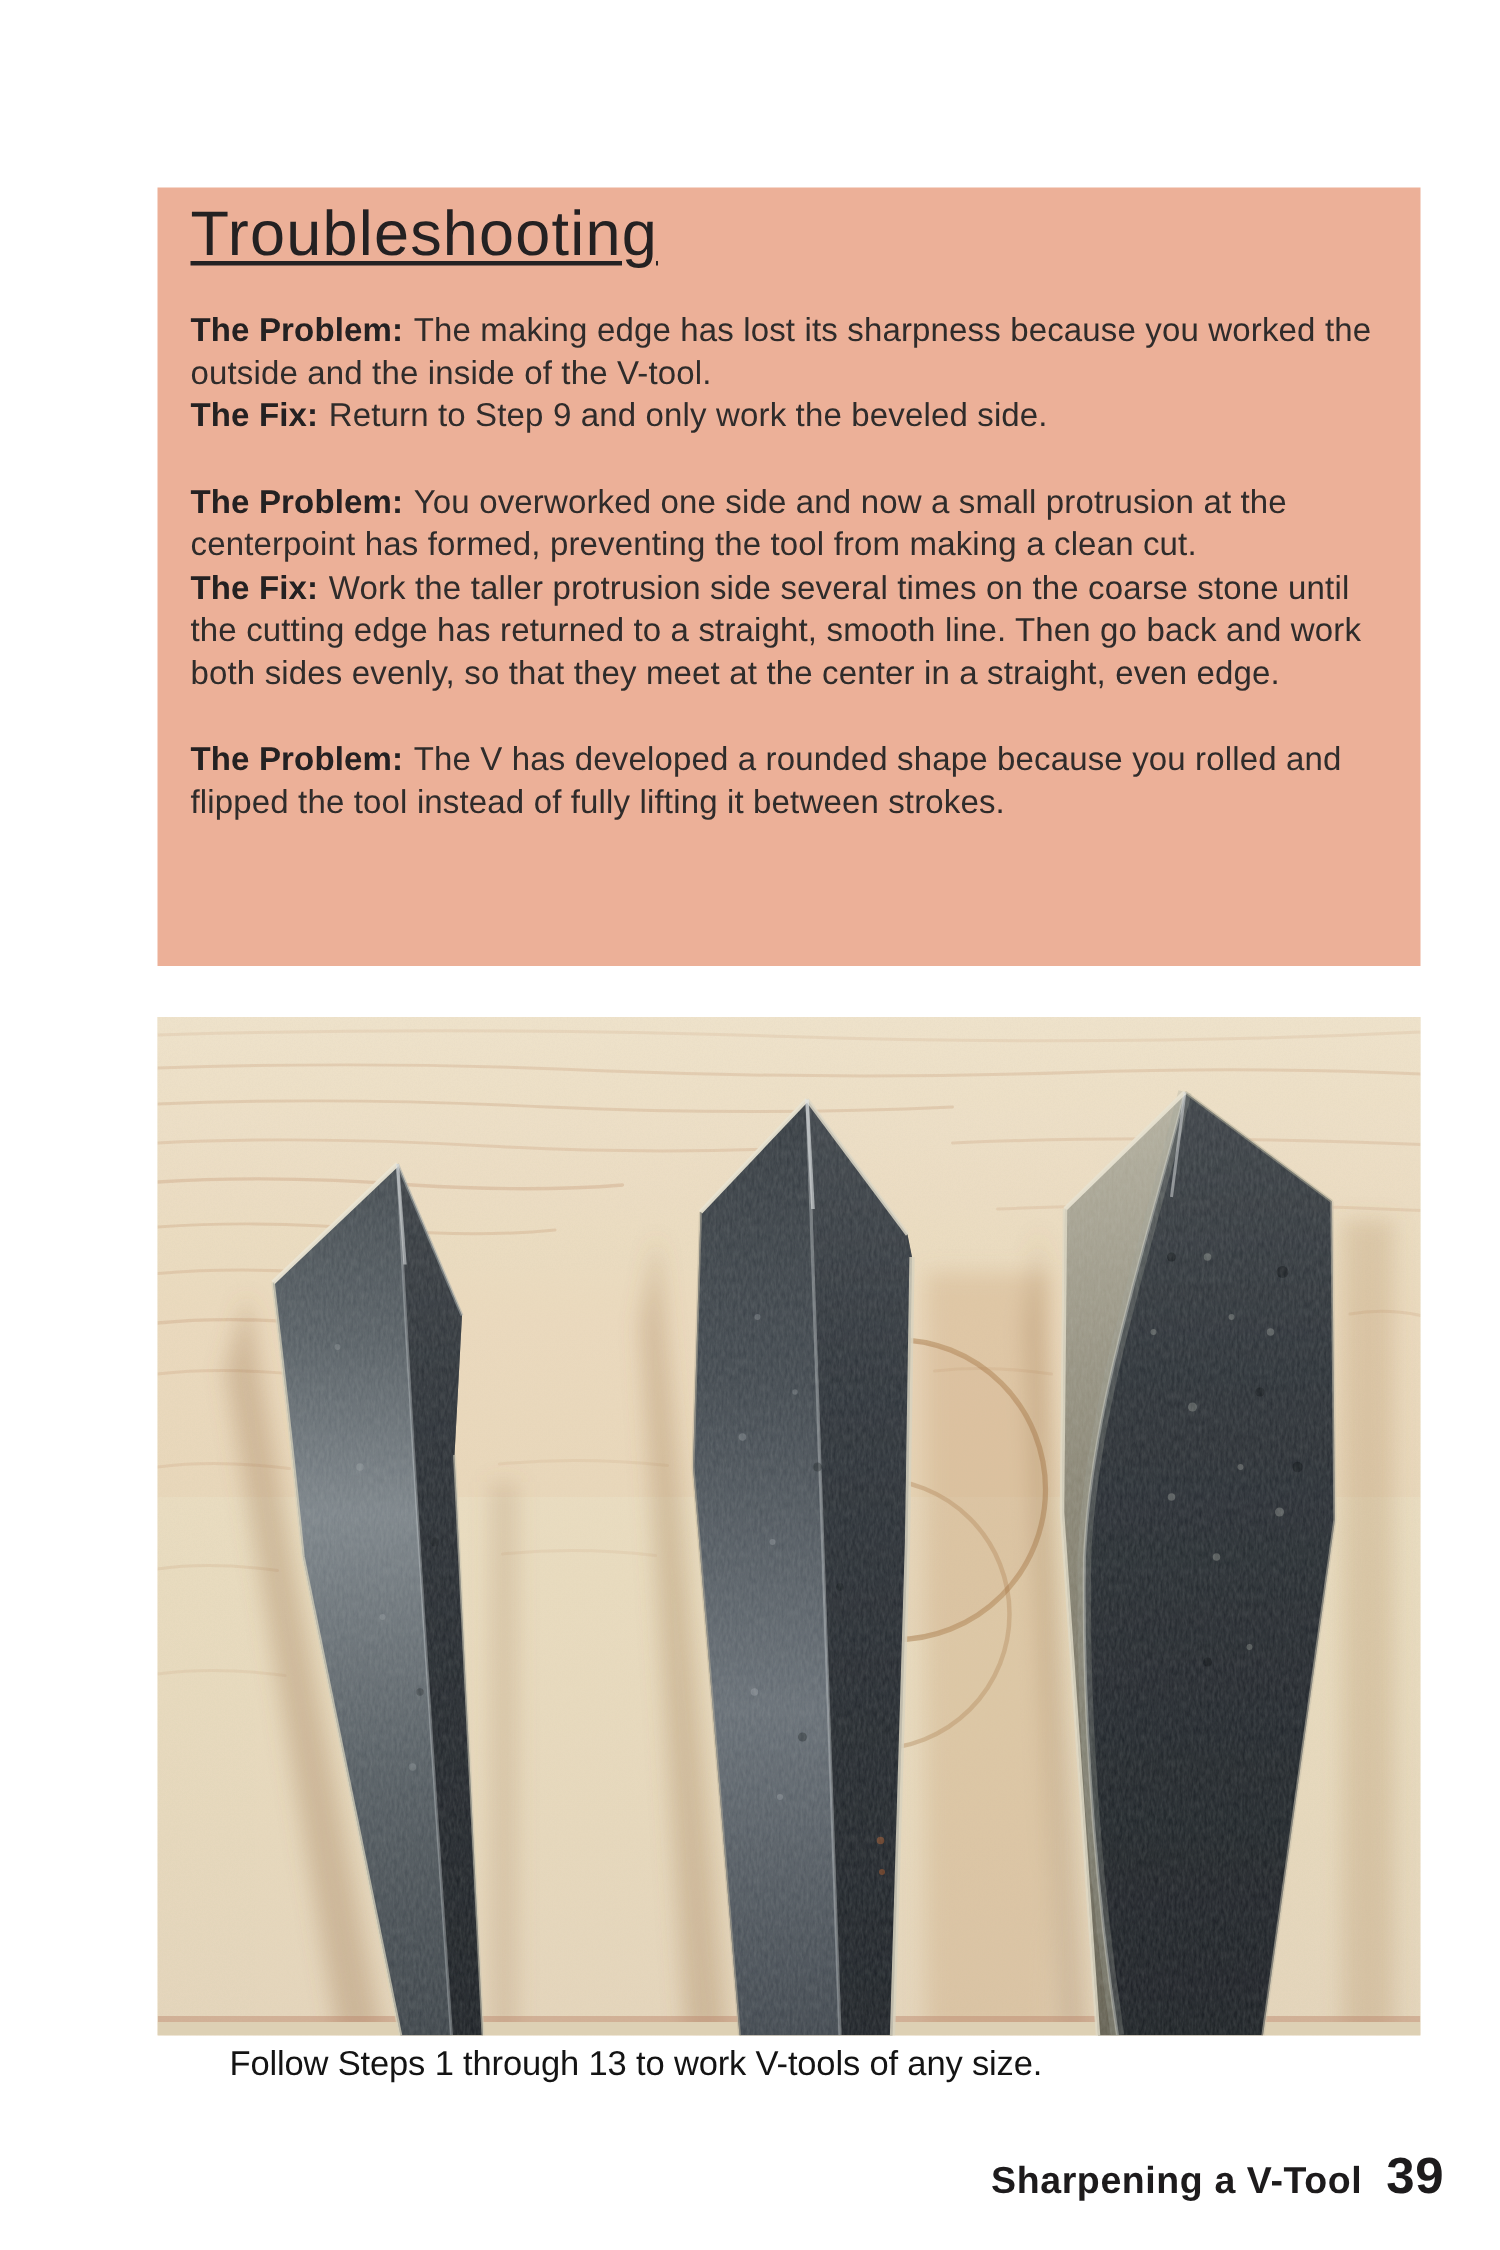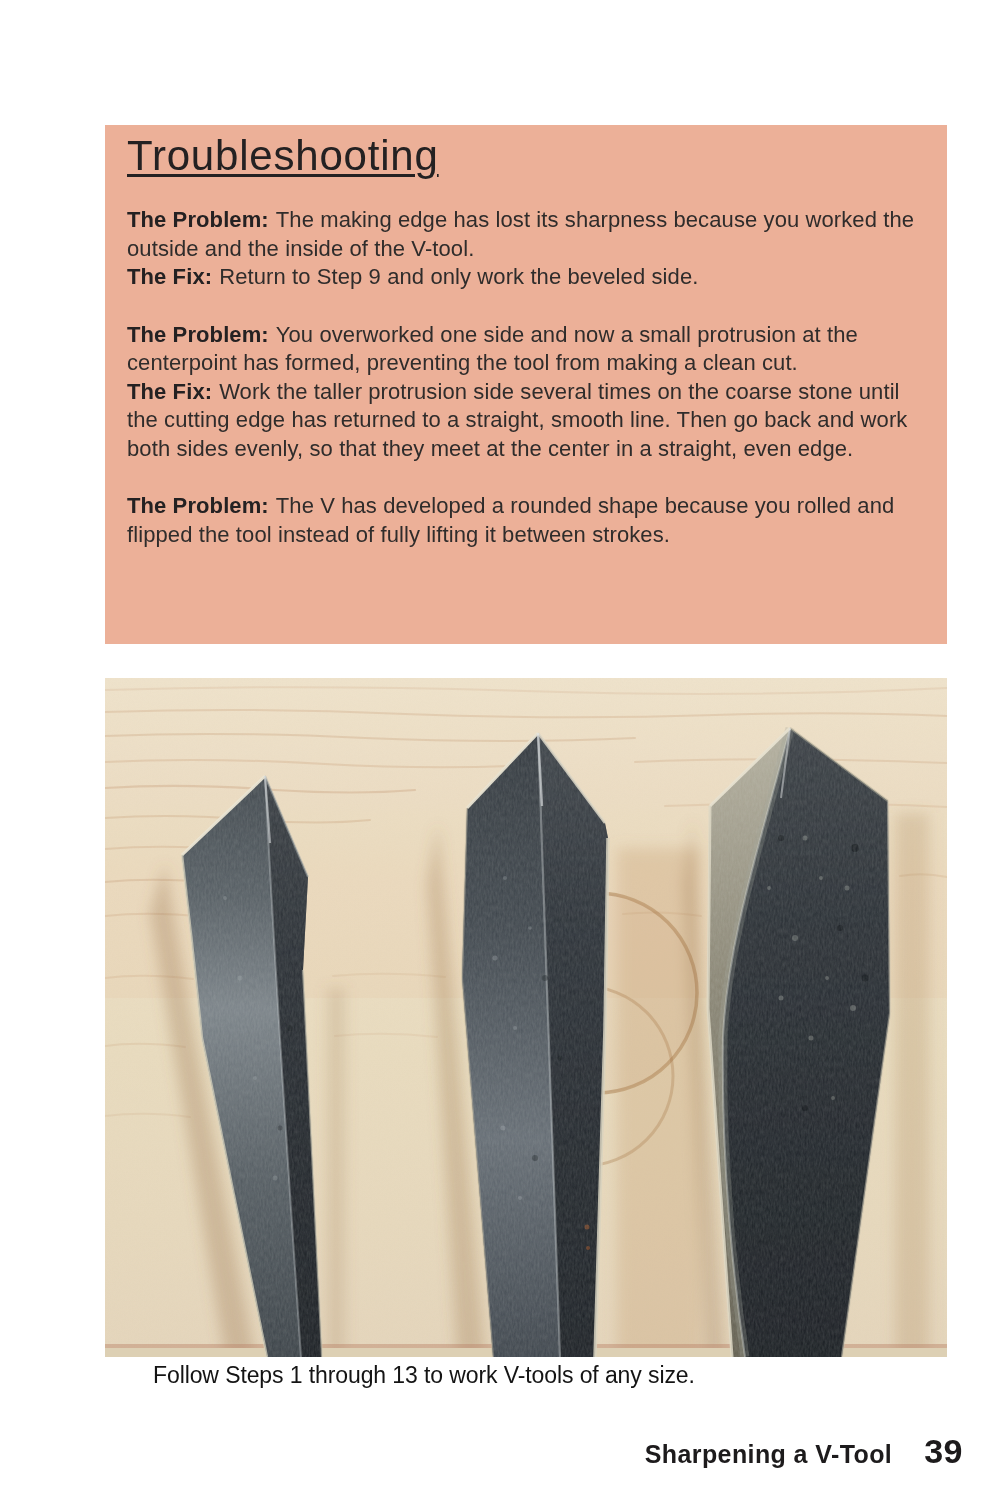--- a/index.html
+++ b/index.html
@@ -27,21 +27,21 @@
   .photo{
     position:absolute;left:105px;top:678px;width:842px;height:679px;margin:0;
     overflow:hidden;background:#e9dcc0;
   }
   .photo svg{display:block;}
   .caption{
     position:absolute;left:105px;top:1363px;font-size:23px;line-height:24px;
     color:#141414;letter-spacing:-0.1px;margin-left:48px;
   }
   .page-footer{
-    position:absolute;top:1432px;right:37px;display:flex;align-items:baseline;gap:32px;
+    position:absolute;top:1432px;right:37px;display:flex;align-items:baseline;gap:16px;
     font-weight:bold;color:#1d1b1c;
   }
   .footer-title{font-size:25px;letter-spacing:0.4px;}
   .footer-page{font-size:34px;letter-spacing:0.5px;}
 </style>
 </head>
 <body>
 
 <div class="page">
 

